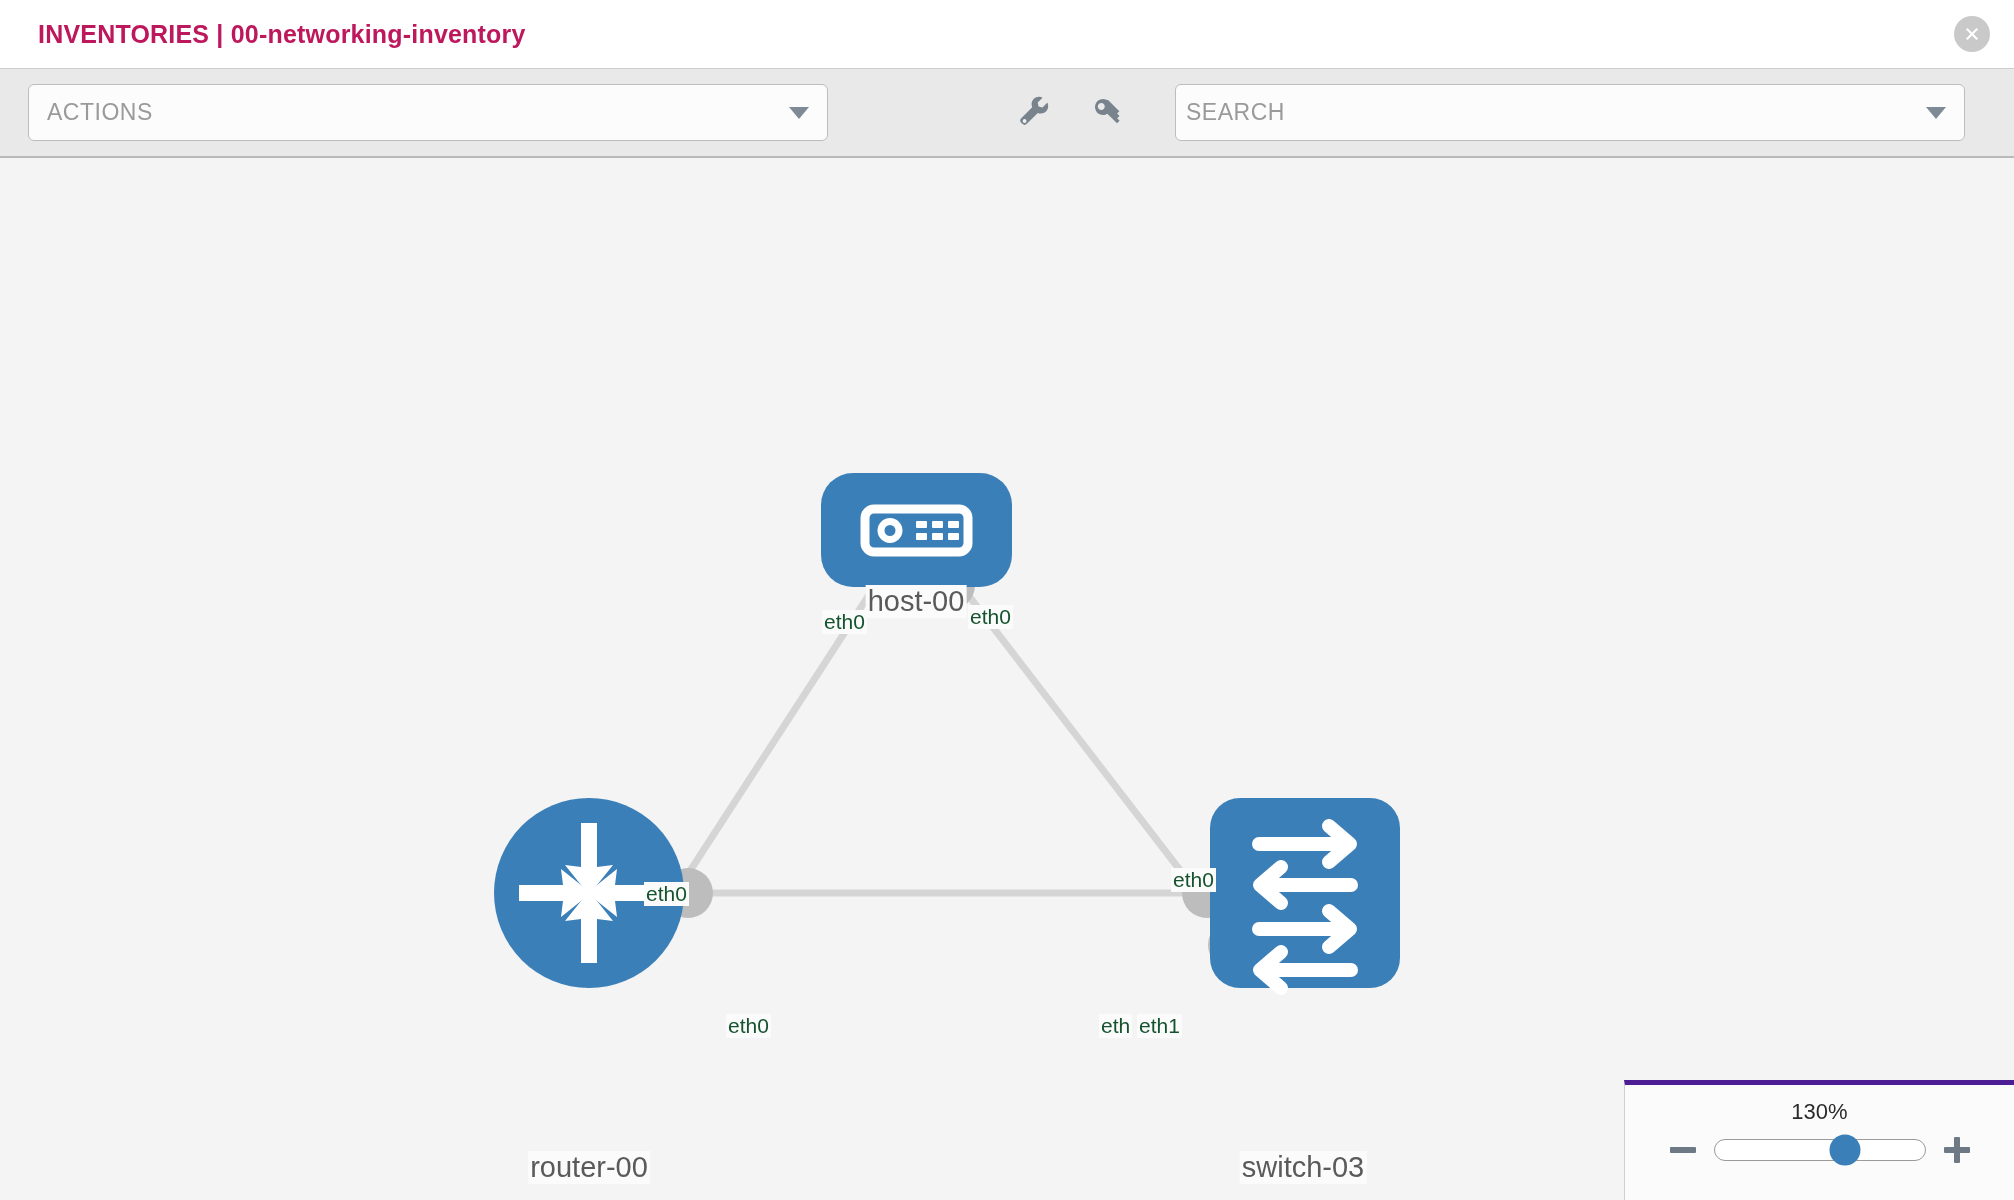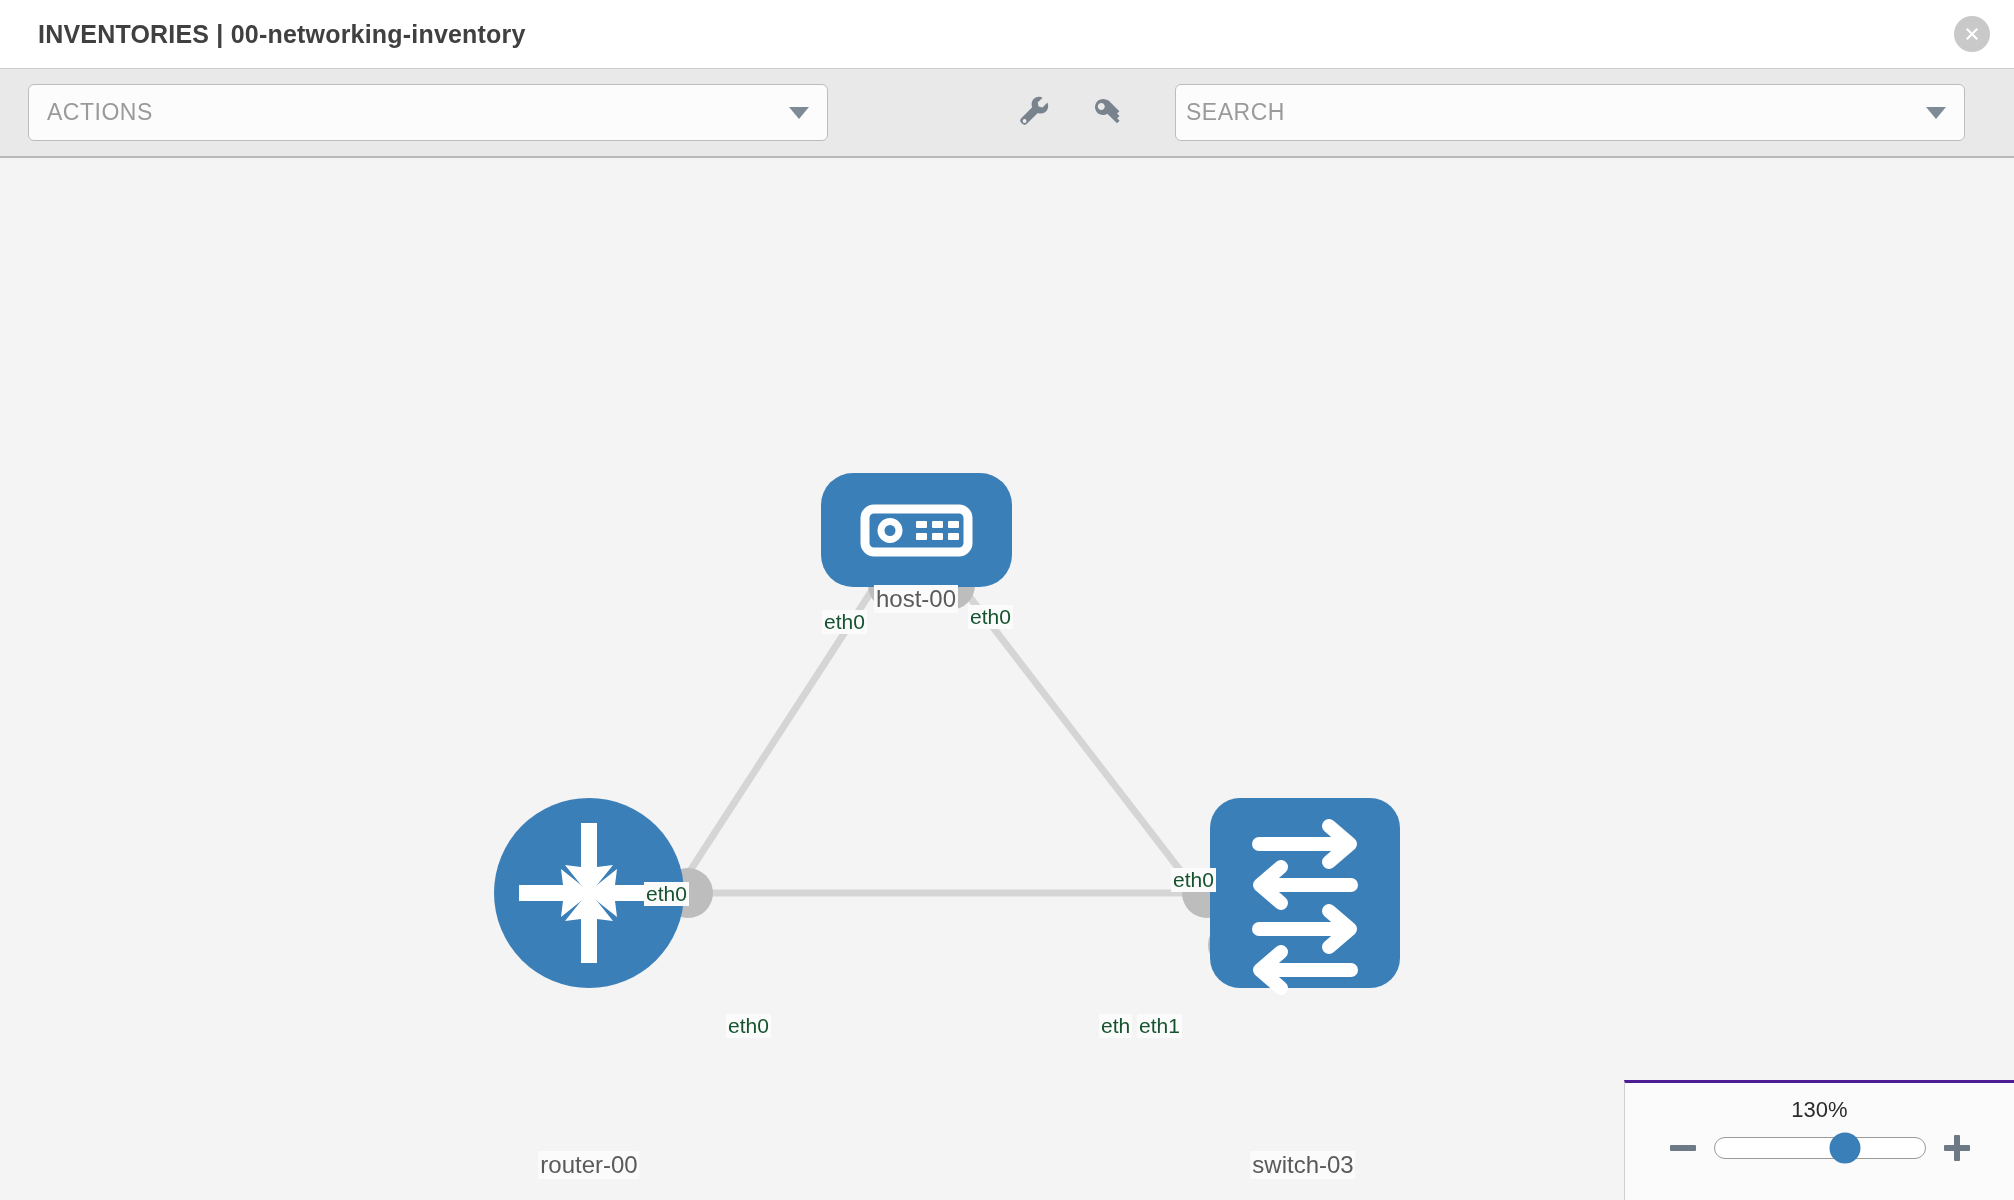--- a/index.html
+++ b/index.html
@@ -21,21 +21,21 @@
     background: #ffffff;
     display: flex;
     align-items: center;
     padding: 0 0 0 38px;
     box-sizing: border-box;
     position: relative;
   }
   .header-title {
     font-size: 25px;
     font-weight: bold;
-    color: #404040;
+    color: #be185d;
     letter-spacing: 0.2px;
     white-space: nowrap;
   }
   .close-btn {
     position: absolute;
     right: 24px;
     top: 50%;
     transform: translateY(-50%);
     width: 36px;
     height: 36px;
@@ -128,21 +128,21 @@
     left: 0;
     width: 2014px;
     height: 1042px;
     background: #f4f4f4;
     overflow: hidden;
   }
   .canvas svg { position: absolute; top: 0; left: 0; }
 
   .node-label {
     position: absolute;
-    font-size: 24px;
+    font-size: 29px;
     color: #5a5a5a;
     background: #fbfbfb;
     white-space: nowrap;
     transform: translateX(-50%);
     padding: 0 2px;
   }
   .edge-label {
     position: absolute;
     font-size: 21px;
     color: #14532d;
@@ -153,21 +153,21 @@
 
   
   .zoom-panel {
     position: absolute;
     right: 0;
     bottom: 0;
     width: 390px;
     height: 120px;
     background: #fbfbfb;
     border-left: 1px solid #cfcfcf;
-    border-top: 3px solid #4c1d95;
+    border-top: 5px solid #4c1d95;
     box-sizing: border-box;
   }
   .zoom-value {
     text-align: center;
     font-size: 22px;
     color: #2b2b2b;
     margin-top: 14px;
   }
   .zoom-controls {
     display: flex;

